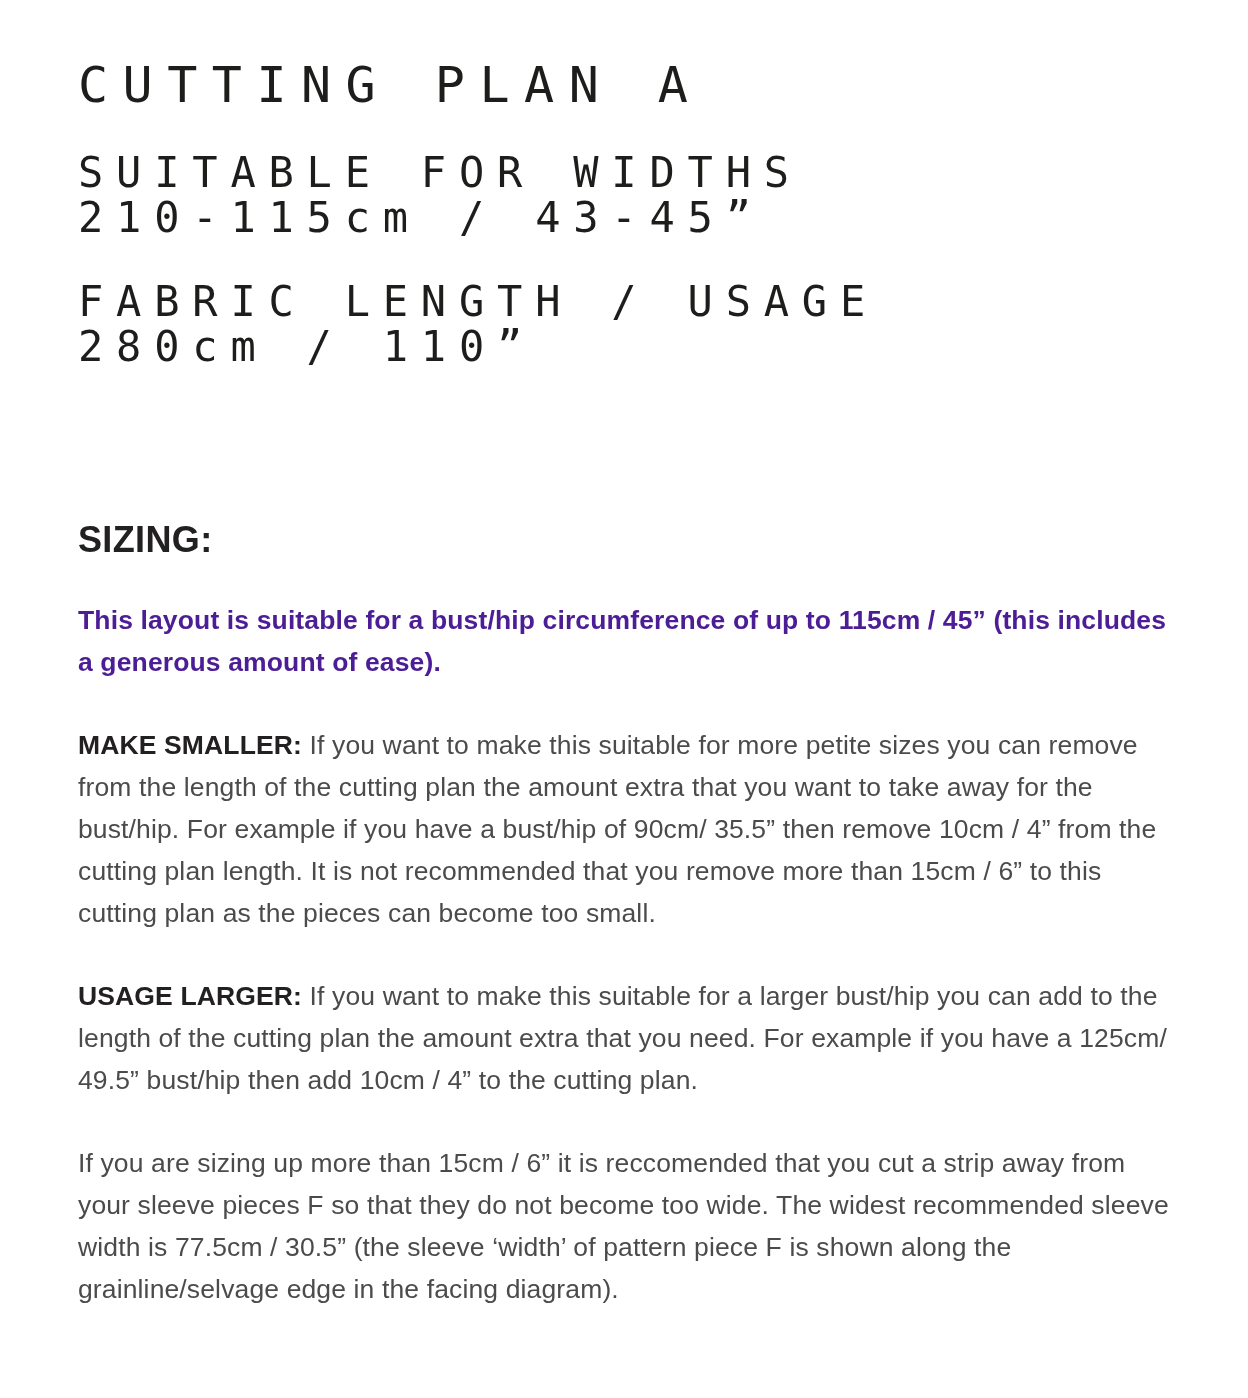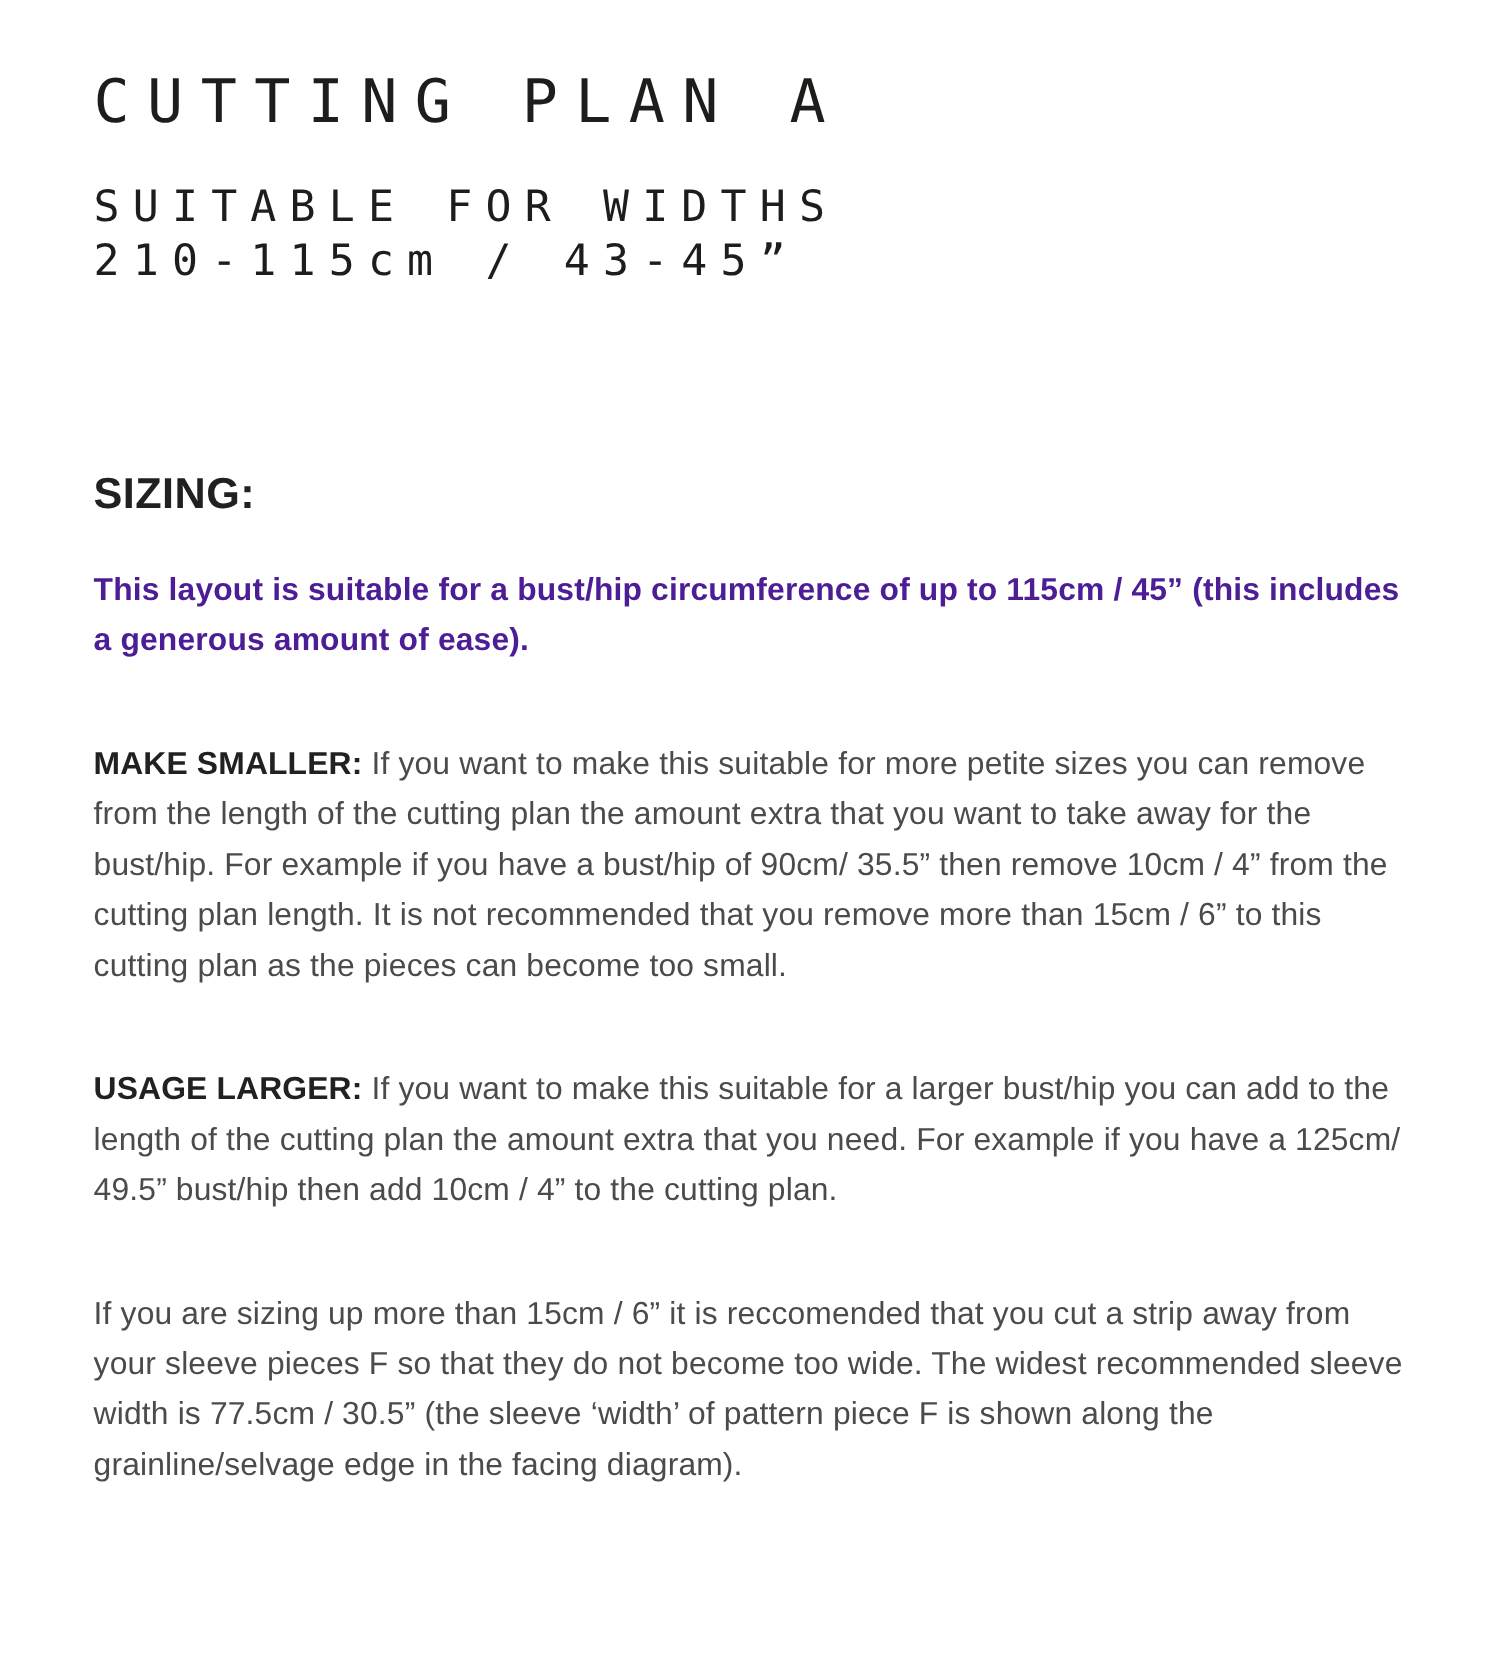--- a/index.html
+++ b/index.html
@@ -20,35 +20,35 @@
     font-weight: 400;
     white-space: nowrap;
   }
   .title {
     font-size: 50px;
     letter-spacing: 0.29em;
     line-height: 1.1;
   }
   .subhead {
     margin-top: 37px;
-    font-size: 36px;
+    font-size: 42px;
     letter-spacing: 0.305em;
     line-height: 45px;
   }
   .subhead + .subhead { margin-top: 39px; }
   
   .sizing { margin-top: 150px; width: 1106px; }
   .sizing-heading {
     font-size: 36px;
     font-weight: 700;
     color: #232021;
     letter-spacing: 0.01em;
   }
   .para {
-    margin-top: 61px;
+    margin-top: 41px;
     font-size: 26.5px;
     line-height: 42px;
     color: #4b4b4b;
     letter-spacing: 0.005em;
   }
   .para.emphasis {
     font-weight: 700;
     color: #4c1d95;
     margin-top: 38px;
   }
@@ -62,20 +62,24 @@
 
 <div class="page">
 
   <h1 class="mono title">CUTTING PLAN A</h1>
 
   <div class="mono subhead">
     <div>SUITABLE FOR WIDTHS</div>
     <div>210-115cm / 43-45”</div>
   </div>
 
+  <div class="mono subhead">
+    <div>FABRIC LENGTH / USAGE</div>
+    <div>280cm / 110”</div>
+  </div>
 
   <section class="sizing">
 
     <h2 class="sizing-heading">SIZING:</h2>
 
     <p class="para emphasis">This layout is suitable for a bust/hip circumference of up to 115cm / 45” (this includes a generous amount of ease).</p>
 
     <p class="para"><strong>MAKE SMALLER:</strong> <span>If you want to make this suitable for more petite sizes you can remove from the length of the cutting plan the amount extra that you want to take away for the bust/hip. For example if you have a bust/hip of 90cm/ 35.5” then remove 10cm / 4” from the cutting plan length. It is not recommended that you remove more than 15cm / 6” to this cutting plan as the pieces can become too small.</span></p>
 
     <p class="para"><strong>USAGE LARGER:</strong> <span>If you want to make this suitable for a larger bust/hip you can add to the length of the cutting plan the amount extra that you need. For example if you have a 125cm/ 49.5” bust/hip then add 10cm / 4” to the cutting plan.</span></p>

